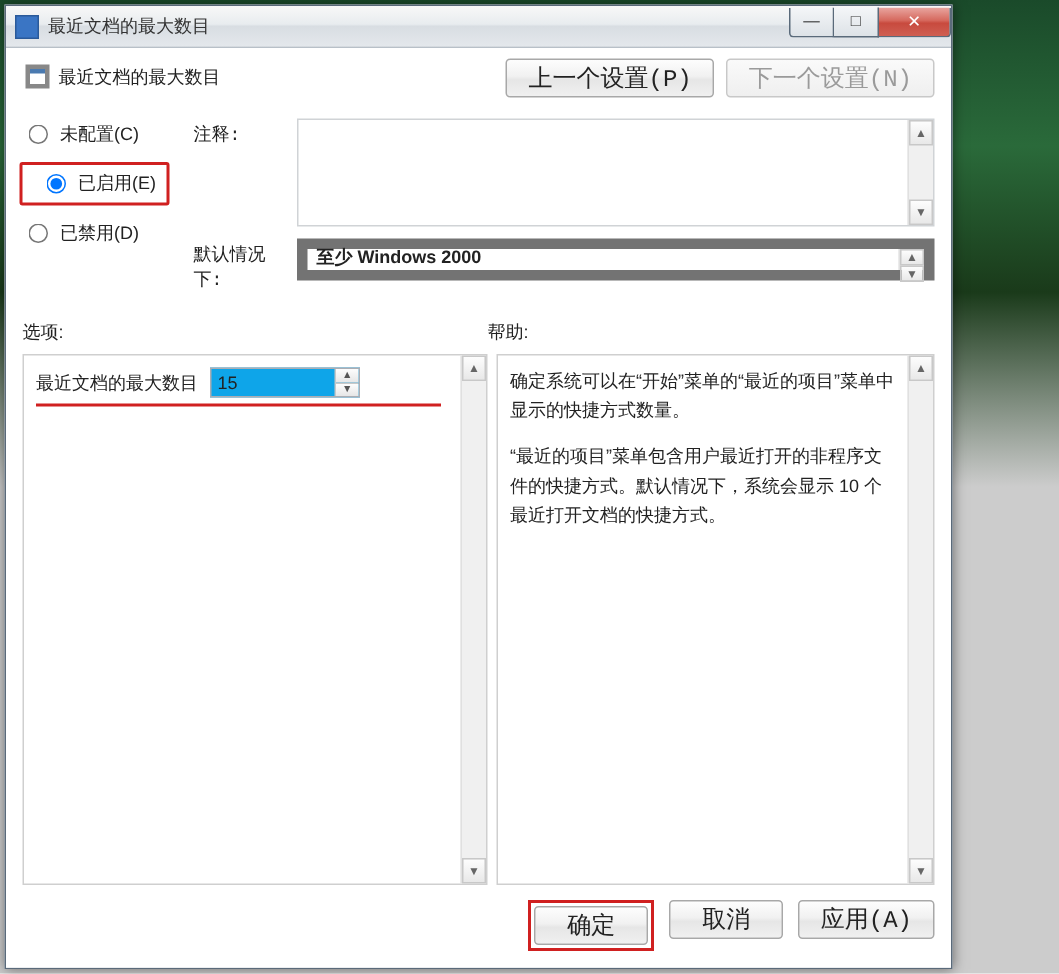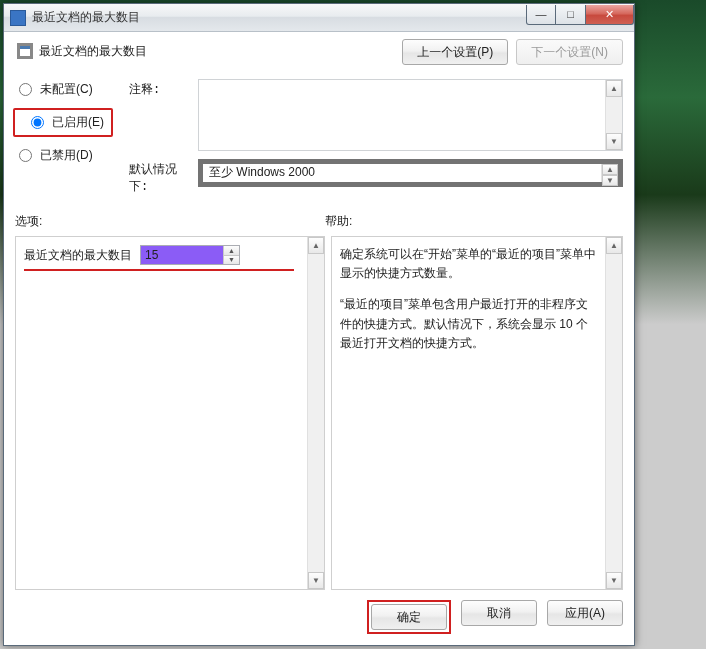--- a/index.html
+++ b/index.html
@@ -94,26 +94,26 @@
 .hdr-title { font-size:12px; color:#222; padding-top:2px; }
 .nav-btns {
   margin-left:auto;
   display:flex;
   gap:8px;
   margin-top:-2px;
 }
 .btn {
   height:24px;
   padding: 12px 14px;
-  font-size:12px;
+  font-size:16px;
   background:linear-gradient(180deg,#fdfdfd,#f1f1f1 45%,#e6e6e6 55%,#f0f0f0);
   border:1px solid #a8a8a8;
   border-radius:3px;
   color:#222;
-  display:inline-flex; align-items:center; justify-content:center;
+  display:inline-flex; align-items:center; justify-content:center;font-family:Liberation Mono, monospace;
 }
 .btn.disabled { color:#9a9a9a; border-color:#c8c8c8; background:linear-gradient(180deg,#fafafa,#efefef);}
 .top-grid {
   display:grid;
   grid-template-columns: 110px 65px 1fr;
   column-gap:4px;
   row-gap:8px;
   align-items:start;
   margin-top:10px;
 }
@@ -142,28 +142,29 @@
 }
 .sc-btn {
   height:17px;
   background:linear-gradient(180deg,#fdfdfd,#e8e8e8);
   border:1px solid #c8c8c8;
   display:flex;align-items:center;justify-content:center;
   font-size:8px;color:#666;
 }
 .sc-track{flex:1;}
 .platform-box {
-  border:5px solid #737373;
+  border:7px solid #737373;
   background:#fff;
   height:28px;
   position:relative;
   display:flex;
-  align-items:flex-start;
+  align-items:flex-end;
   padding-left:6px;
   color:#222;
+  font-weight:bold;
 }
 .section-labels {
   display:flex;
   margin-top:18px;
   font-size:12px;
   color:#222;
 }
 .section-labels .left-lbl{ width:310px; }
 .panes {
   display:flex;
@@ -193,21 +194,21 @@
   display:flex;
   align-items:center;
   gap:8px;
 }
 .num-input {
   display:flex;
   align-items:stretch;
   border:1px solid #abadb3;
   height:20px;
   width:100px;
-  background:#8b5cf6;
+  background:#0ea5e9;
 }
 .num-input .val{
   flex:1; padding:0 4px; display:flex; align-items:center;
   font-size:12px;
 }
 .spin{
   width:16px;
   display:flex; flex-direction:column;
   border-left:1px solid #c8c8c8;
 }

